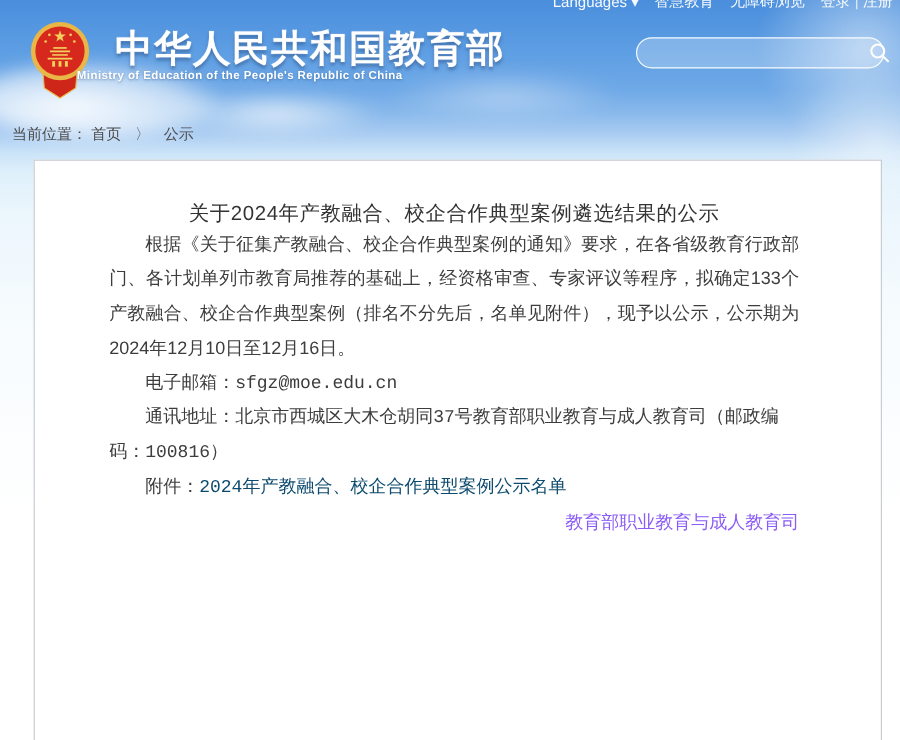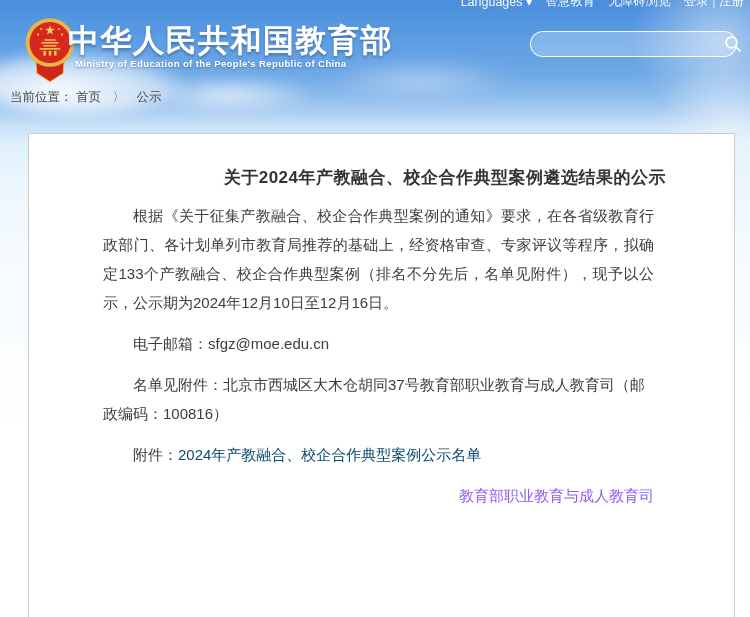--- a/index.html
+++ b/index.html
@@ -21,68 +21,68 @@
   .topnav{
     position:absolute;top:-7px;right:6px;display:flex;align-items:center;gap:13px;
     color:rgba(255,255,255,.95);font-size:12.5px;white-space:nowrap;z-index:5;
   }
   .topnav a{color:inherit;text-decoration:none;cursor:pointer;}
   .topnav .sep{opacity:.8;}
 
   .brand{position:absolute;left:22px;top:15px;display:flex;z-index:4;cursor:pointer;}
   .brand svg{display:block;}
   .site-zh{
-    position:absolute;left:68px;top:20px;z-index:4;
+    position:absolute;left:96px;top:20px;z-index:4;
     font-size:31px;font-weight:700;color:#fff;letter-spacing:1.5px;
     text-shadow:0 2px 3px rgba(38,72,124,.55),0 0 1px rgba(255,255,255,.6);
     white-space:nowrap;
   }
   .site-en{
-    position:absolute;left:75px;top:58px;z-index:4;
+    position:absolute;left:64px;top:58px;z-index:4;
     font-size:9.6px;font-weight:700;color:#fff;letter-spacing:.35px;
     text-shadow:0 1px 2px rgba(38,72,124,.5);white-space:nowrap;
   }
 
   .search{
     position:absolute;left:530px;top:31px;width:207px;height:26px;z-index:6;
     border:1px solid rgba(255,255,255,.95);border-radius:14px;
     background:rgba(255,255,255,.24);box-sizing:border-box;display:flex;align-items:center;
   }
   .search input{
     flex:1;height:100%;border:none;outline:none;background:transparent;
     padding:0 4px 0 12px;font-size:13px;color:#fff;
   }
   .search .mag{width:20px;height:20px;margin-right:5px;cursor:pointer;flex:0 0 auto;}
 
   .breadcrumb{
-    position:absolute;left:10px;top:89px;z-index:4;
+    position:absolute;left:10px;top:104px;z-index:4;
     font-size:12.5px;color:#4B4B4B;white-space:nowrap;
   }
   .breadcrumb a{color:#4B4B4B;text-decoration:none;cursor:pointer;}
   .breadcrumb .bsep{margin:0 8px;color:#5B5B5B;}
 
   .card{
     position:absolute;left:28px;top:133px;width:707px;height:510px;
     background:#fff;border:1px solid #C9CDD2;box-sizing:border-box;z-index:3;
     padding:0 68px 0 62px;
   }
   .card h1{
-    font-size:17px;font-weight:700;color:#333;text-align:right;
+    font-size:17px;font-weight:400;color:#333;text-align:center;
     margin:32px 0 0 0;letter-spacing:.5px;
   }
-  .card p{margin:12px;}
+  .card p{margin:0;}
   .para{
     font-size:15px;line-height:29px;color:#3D3D3D;
     text-align:justify;text-indent:2em;
   }
   .p1{margin-top:32px;}
   .p2{margin-top:6px;}
   .line{font-size:15px;line-height:29px;color:#3D3D3D;text-indent:2em;}
   .l-phone{margin-top:8px;}
-  .l-email,.l-addr,.l-attach{margin-top:17px;}
+  .l-email,.l-addr,.l-attach{margin-top:17px;font-family:Liberation Mono, monospace;}
   .attach-link{color:#0c4a6e;text-decoration:none;cursor:pointer;}
   .signature{
     margin-top:16px;margin-right:-14px;font-size:15px;line-height:29px;
     color:#8b5cf6;text-align:right;
   }
 </style>
 </head>
 <body>
 
 <div class="cloud c1"></div>
@@ -144,18 +144,18 @@
 </div>
 
 <main class="card">
   <h1>关于2024年产教融合、校企合作典型案例遴选结果的公示</h1>
 
   <p class="para p1">根据《关于征集产教融合、校企合作典型案例的通知》要求，在各省级教育行政部门、各计划单列市教育局推荐的基础上，经资格审查、专家评议等程序，拟确定133个产教融合、校企合作典型案例（排名不分先后，名单见附件），现予以公示，公示期为2024年12月10日至12月16日。</p>
 
 
   <p class="line l-email"><span>电子邮箱：</span><span>sfgz@moe.edu.cn</span></p>
 
-  <p class="line l-addr"><span>名单见附件：</span><span>北京市西城区大木仓胡同37号教育部职业教育与成人教育司（邮政编码：100816）</span></p>
+  <p class="line l-addr"><span>通讯地址：</span><span>北京市西城区大木仓胡同37号教育部职业教育与成人教育司（邮政编码：100816）</span></p>
 
   <p class="line l-attach"><span>附件：</span><a class="attach-link">2024年产教融合、校企合作典型案例公示名单</a></p>
 
   <p class="signature">教育部职业教育与成人教育司</p>
 </main>
 
 </body></html>

